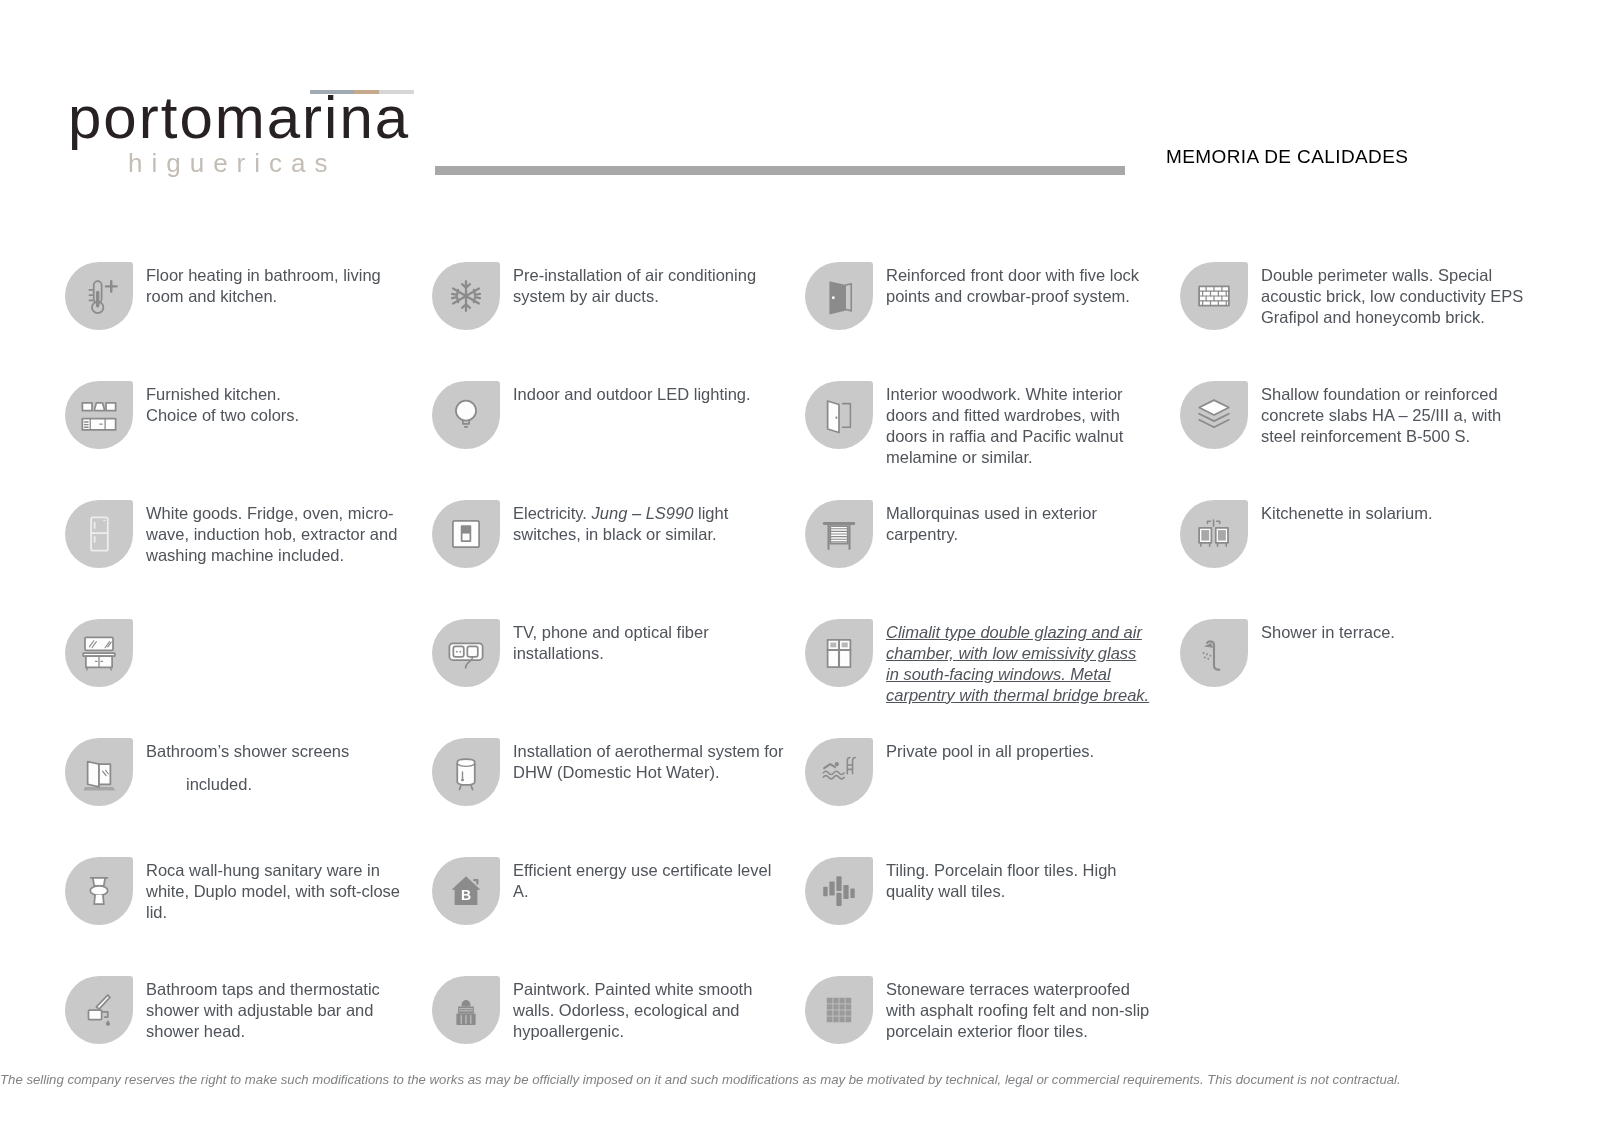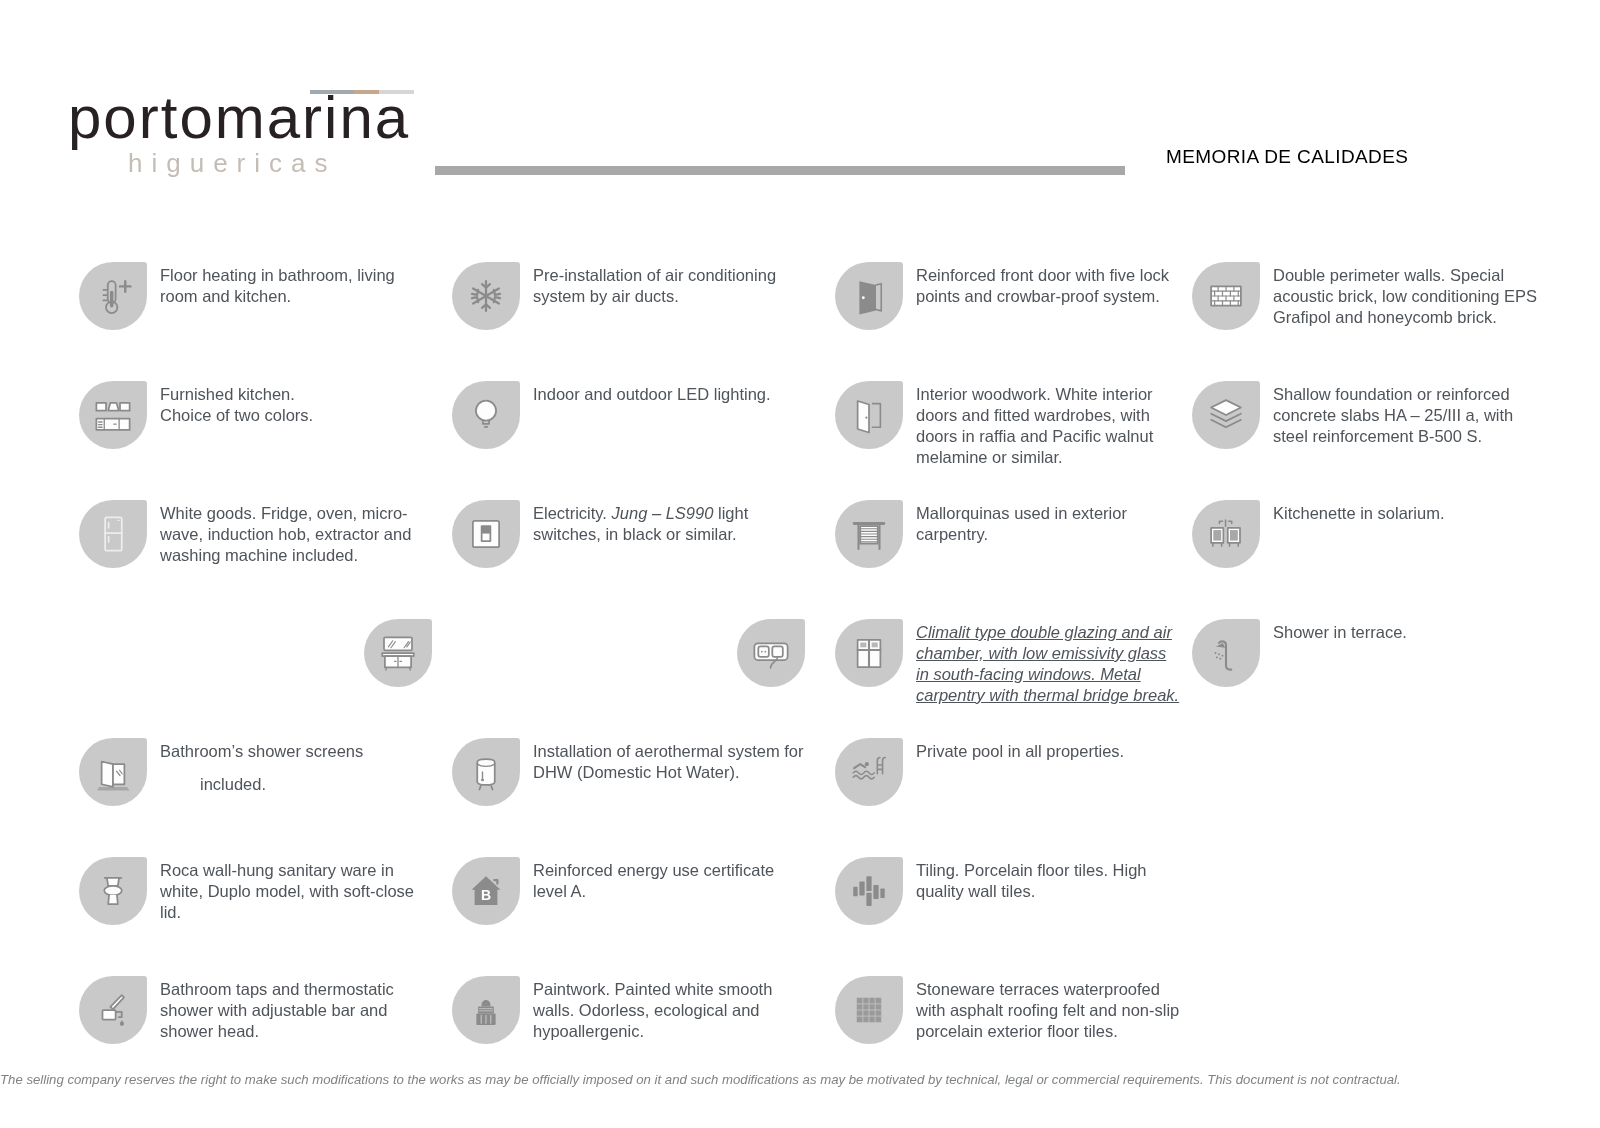--- a/index.html
+++ b/index.html
@@ -14,21 +14,21 @@
   .logo-bar{position:absolute;left:310px;top:90px;width:104px;height:4px;display:flex;}
   .logo-bar i{display:block;height:100%;}
   .logo-bar .s1{width:42%;background:#a0aab0;}
   .logo-bar .s2{width:24%;background:#c6a98d;}
   .logo-bar .s3{width:34%;background:#d6d6d6;}
   .divider{position:absolute;left:435px;top:166px;width:690px;height:9px;background:#a8a8a8;}
   .doc-title{position:absolute;left:1166px;top:146px;font-size:19px;letter-spacing:.4px;color:#000000;}
 
   
   .grid{position:absolute;left:65px;top:262px;display:flex;}
-  .col{display:flex;flex-direction:column;align-items:flex-end;}
+  .col{display:flex;flex-direction:column;}
   .col1{width:367px}.col2{width:373px}.col3{width:375px}.col4{width:365px}
   .item{display:flex;align-items:flex-start;gap:13px;height:119px;box-sizing:border-box;}
   .blob{width:68px;height:68px;flex:none;background:#c9c9c9;border-radius:34px;
         border-top-right-radius:3px;display:flex;align-items:center;justify-content:center;}
   .blob svg{width:42px;height:42px;stroke:#8b8b8b;stroke-width:2;fill:none;
             stroke-linecap:round;stroke-linejoin:round;}
   .blob .w{fill:#fdfdfd;}
   .blob .f{fill:#8b8b8b;stroke:none;}
   .txt{width:272px;font-size:16.5px;line-height:21px;margin-top:3px;}
   .col3 .txt{width:264px;}
@@ -182,20 +182,21 @@
         <div class="blob">
           <svg viewBox="0 0 48 48">
               <rect class="w" x="5" y="13" width="38" height="19" rx="4"></rect>
               <rect x="9.5" y="16.5" width="12" height="12" rx="2.5"></rect>
               <circle class="f" cx="13.5" cy="22.5" r="1"></circle>
               <circle class="f" cx="17.5" cy="22.5" r="1"></circle>
               <rect x="25.5" y="16.5" width="12" height="12" rx="2.5"></rect>
               <path d="M31.5 28.5c0 6-8 5.5-8 12.5" stroke-width="1.8"></path>
             </svg>
         </div>
+        <div class="txt">TV, phone and optical fiber installations.</div>
       </div>
       <div class="item">
         <div class="blob">
           <svg viewBox="0 0 48 48">
               <path class="w" d="M14 13c0-5 20-5 20 0v22c0 5-20 5-20 0z"></path>
               <path d="M14 15c5 3.5 15 3.5 20 0" stroke-width="1.6"></path>
               <path d="M20 24v7" stroke-width="1.6"></path>
               <circle class="f" cx="20" cy="33" r="1.7"></circle>
               <path d="M18 40l-1.5 4M30 40l1.5 4"></path>
             </svg>
@@ -203,21 +204,21 @@
         <div class="txt">Installation of aerothermal system for DHW (Domestic Hot Water).</div>
       </div>
       <div class="item">
         <div class="blob">
           <svg viewBox="0 0 48 48">
               <path class="f" d="M24 7L7.5 22.5H11V40h26V22.5h3.5z"></path>
               <path d="M33.5 11.5h3.5v4" stroke-width="2.6"></path>
               <text x="24" y="34" text-anchor="middle" font-size="16" font-weight="bold" font-family="sans-serif" fill="#fff" stroke="none">B</text>
             </svg>
         </div>
-        <div class="txt">Reinforced energy use certificate level A.</div>
+        <div class="txt">Efficient energy use certificate level A.</div>
       </div>
       <div class="item">
         <div class="blob">
           <svg viewBox="0 0 48 48">
               <path class="f" d="M19 20c-1.5-10 11.5-10 10 0z"></path>
               <rect class="f" x="15" y="20" width="18" height="8"></rect>
               <path d="M16.5 22.5h15M16.5 25h15" stroke="#c9c9c9" stroke-width="1"></path>
               <rect class="f" x="13" y="28" width="22" height="13" rx="1"></rect>
               <path d="M18.5 30v9M24 30v9M29.5 30v9" stroke="#c9c9c9" stroke-width="1.2"></path>
             </svg>
@@ -309,21 +310,21 @@
 
     <div class="col col4">
       <div class="item">
         <div class="blob">
           <svg viewBox="0 0 48 48">
               <rect class="w" x="7" y="13" width="34" height="22"></rect>
               <path d="M7 18.5h34M7 24h34M7 29.5h34" stroke-width="1.4"></path>
               <path d="M15 13v5.5M24 13v5.5M33 13v5.5M11 18.5V24M20 18.5V24M29 18.5V24M38 18.5V24M15 24v5.5M24 24v5.5M33 24v5.5M11 29.5V35M20 29.5V35M29 29.5V35M38 29.5V35" stroke-width="1.4"></path>
             </svg>
         </div>
-        <div class="txt">Double perimeter walls. Special acoustic brick, low conditioning EPS Grafipol and honeycomb brick.</div>
+        <div class="txt">Double perimeter walls. Special acoustic brick, low conductivity EPS Grafipol and honeycomb brick.</div>
       </div>
       <div class="item">
         <div class="blob">
           <svg viewBox="0 0 48 48">
               <path class="w" d="M24 7l17 8.5L24 24 7 15.5z"></path>
               <path d="M7 22.5L24 31l17-8.5M7 29.5L24 38l17-8.5"></path>
             </svg>
         </div>
         <div class="txt">Shallow foundation or reinforced concrete slabs HA – 25/III a, with steel reinforcement B-500 S.</div>
       </div>

